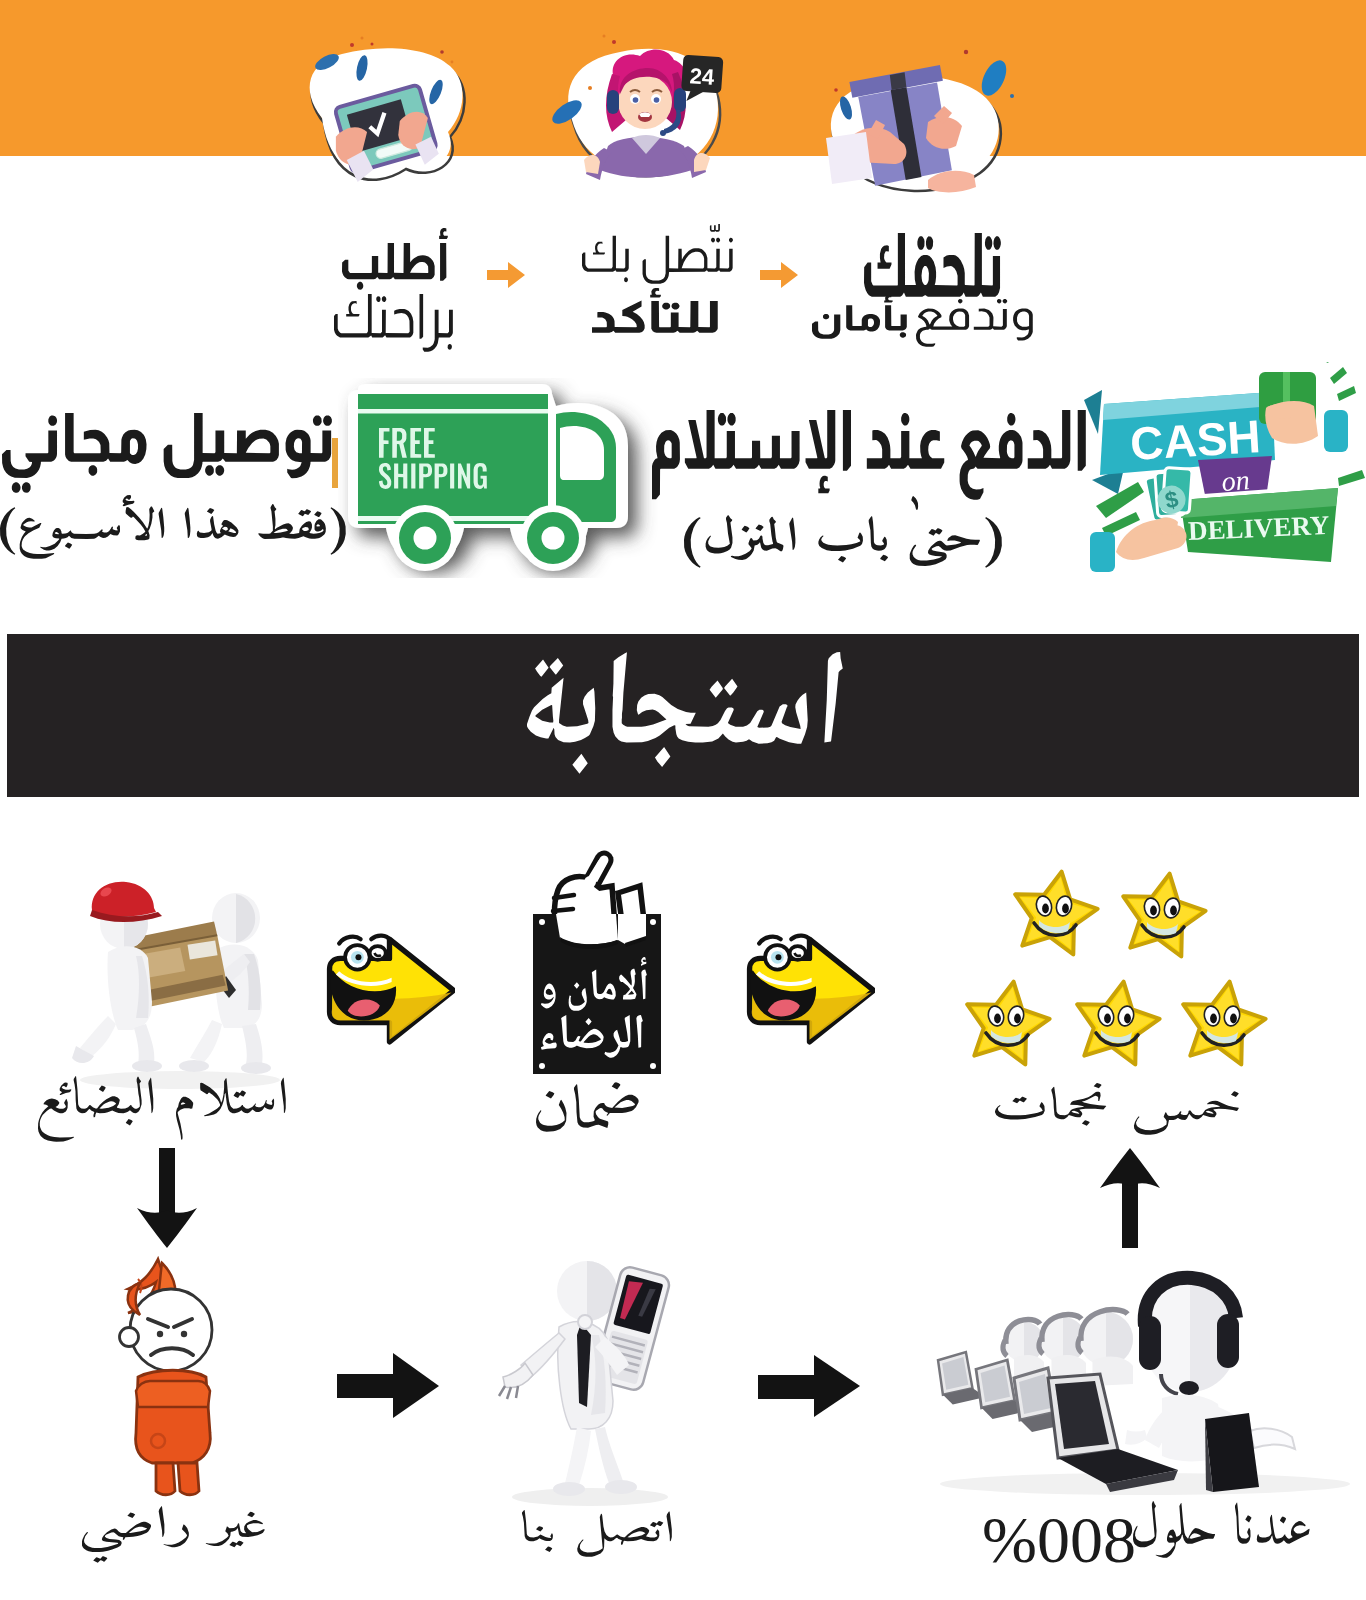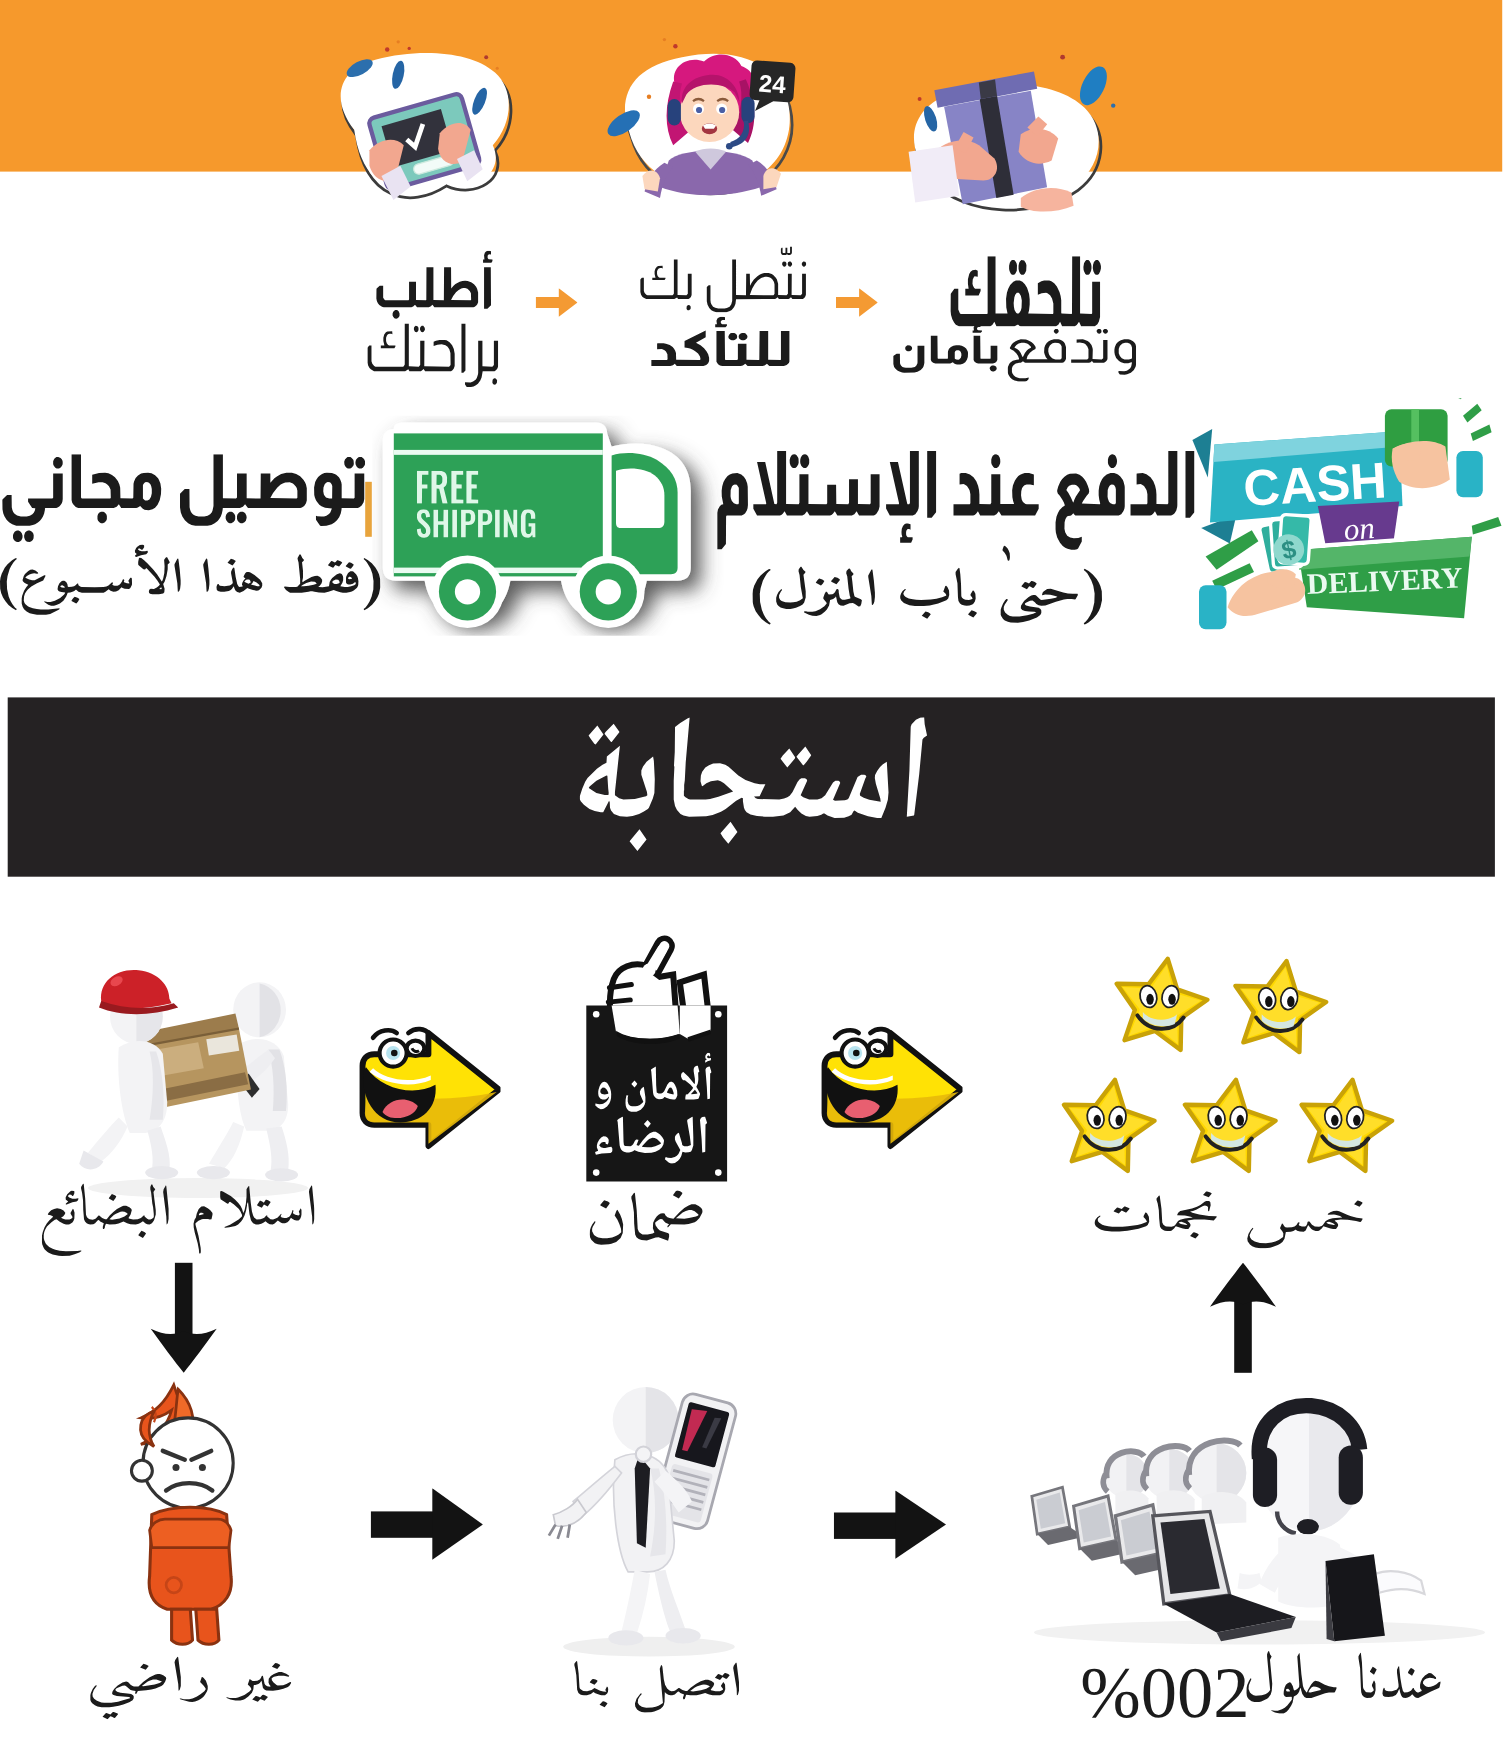--- a/index.html
+++ b/index.html
@@ -1,21 +1,21 @@
 <!DOCTYPE html>
 <html><head><meta charset="utf-8"><style>
 html,body{margin:0;padding:0;background:#fff}
 #page{position:relative;width:1366px;height:1600px;overflow:hidden;background:#fff;font-family:"Liberation Sans",sans-serif}
 .abs{position:absolute}
 </style></head><body>
 <div id="page">
 <div class="abs" style="left:0;top:0;width:1366px;height:156px;background:#f6992c"></div>
 <div class="abs" style="left:332px;top:438px;width:6px;height:50px;background:#e8a43c"></div>
 <div class="abs" style="left:7px;top:634px;width:1352px;height:163px;background:#252223"></div>
-<div class="abs" style="left:982px;top:1502px;width:170px;height:70px;font-family:'Liberation Serif',serif;font-size:66px;color:#1b1b1b">%002</div>
+<div class="abs" style="left:982px;top:1502px;width:170px;height:70px;font-family:'Liberation Serif',serif;font-size:66px;color:#1b1b1b">%008</div>
 <svg class="abs" style="left:290px;top:35px" width="190" height="175" viewBox="290 35 190 175">
 <path d="M322 118 C300 90 308 62 342 54 C380 44 428 46 450 66 C468 82 466 112 448 132 C460 158 430 176 404 164 C370 186 330 176 322 118Z" fill="none" stroke="#3c3c3c" stroke-width="2.5" transform="translate(2,5)"></path>
 <path d="M322 118 C300 90 308 62 342 54 C380 44 428 46 450 66 C468 82 466 112 448 132 C460 158 430 176 404 164 C370 186 330 176 322 118Z" fill="#fff"></path>
 <ellipse cx="327" cy="62" rx="13" ry="6" fill="#2c6fad" transform="rotate(-28 327 62)"></ellipse>
 <ellipse cx="362" cy="68" rx="5" ry="13" fill="#2565a5" transform="rotate(12 362 68)"></ellipse>
 <ellipse cx="436" cy="92" rx="5" ry="13" fill="#2565a5" transform="rotate(22 436 92)"></ellipse>
 <circle cx="352" cy="45" r="2" fill="#c0392b"></circle>
       <circle cx="362" cy="38" r="1.5" fill="#e67e22"></circle>
 <circle cx="372" cy="44" r="1.5" fill="#c0392b"></circle>
       <circle cx="442" cy="52" r="1.8" fill="#b03a2e"></circle>

